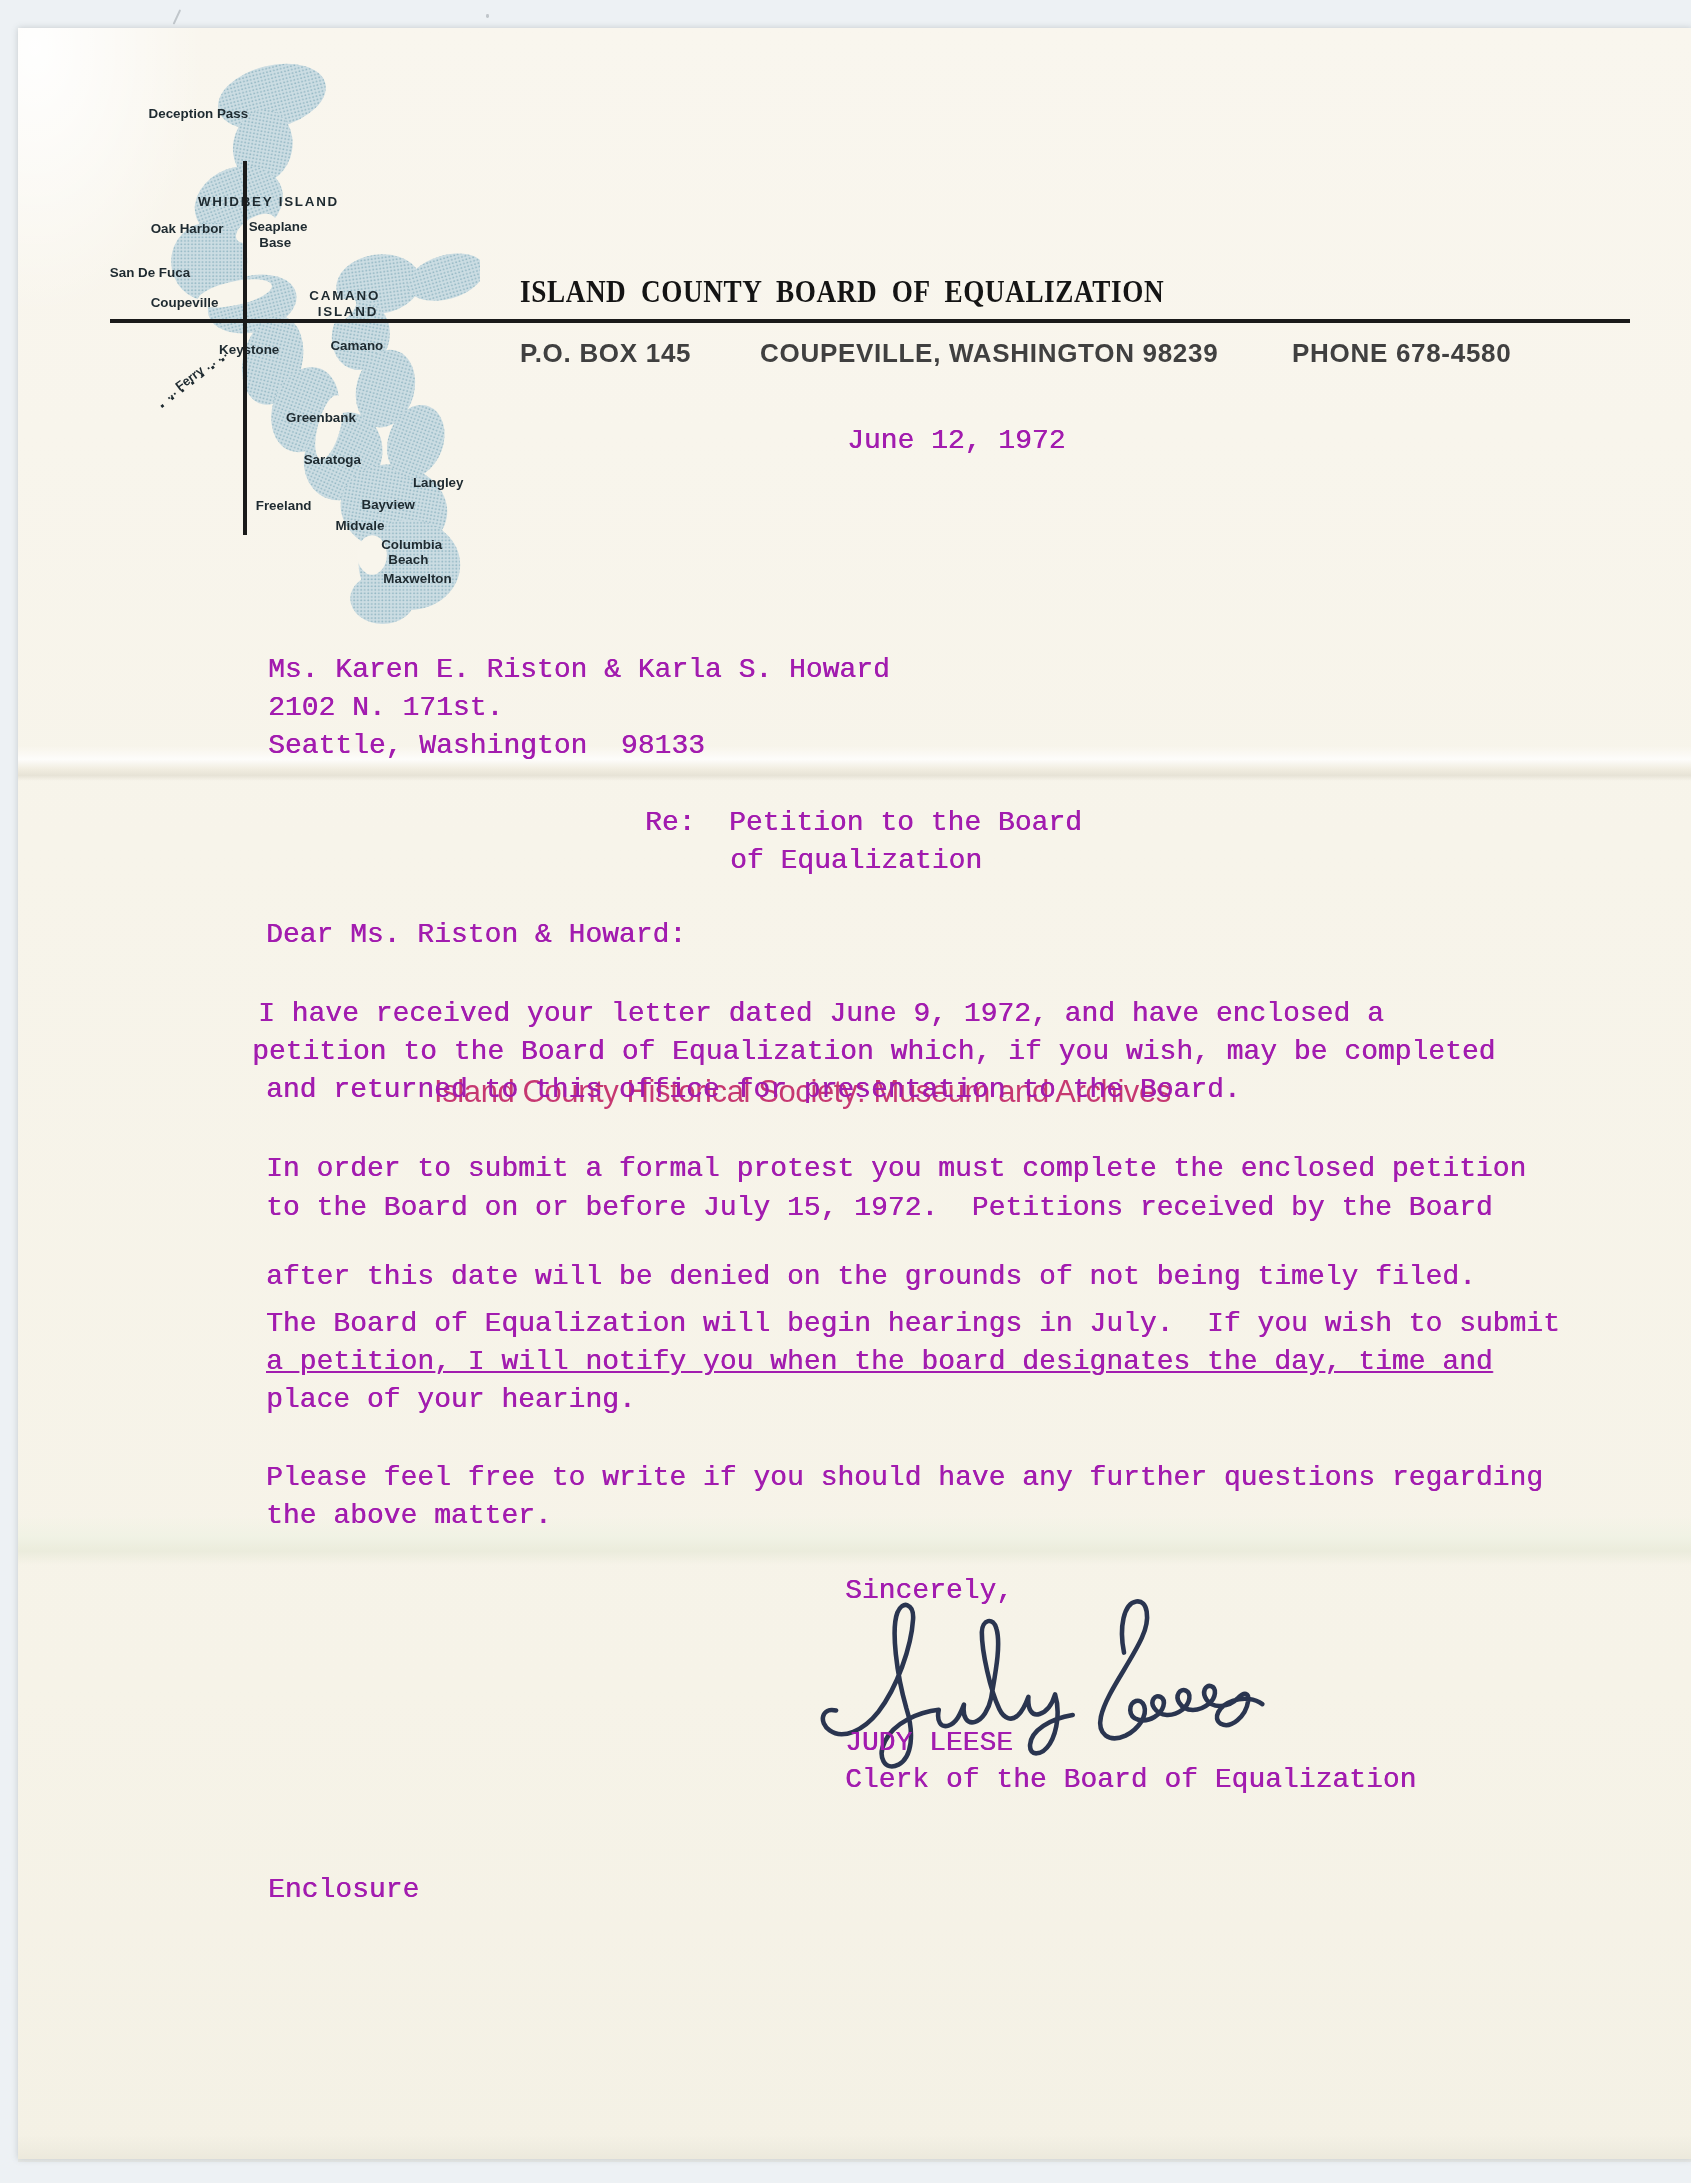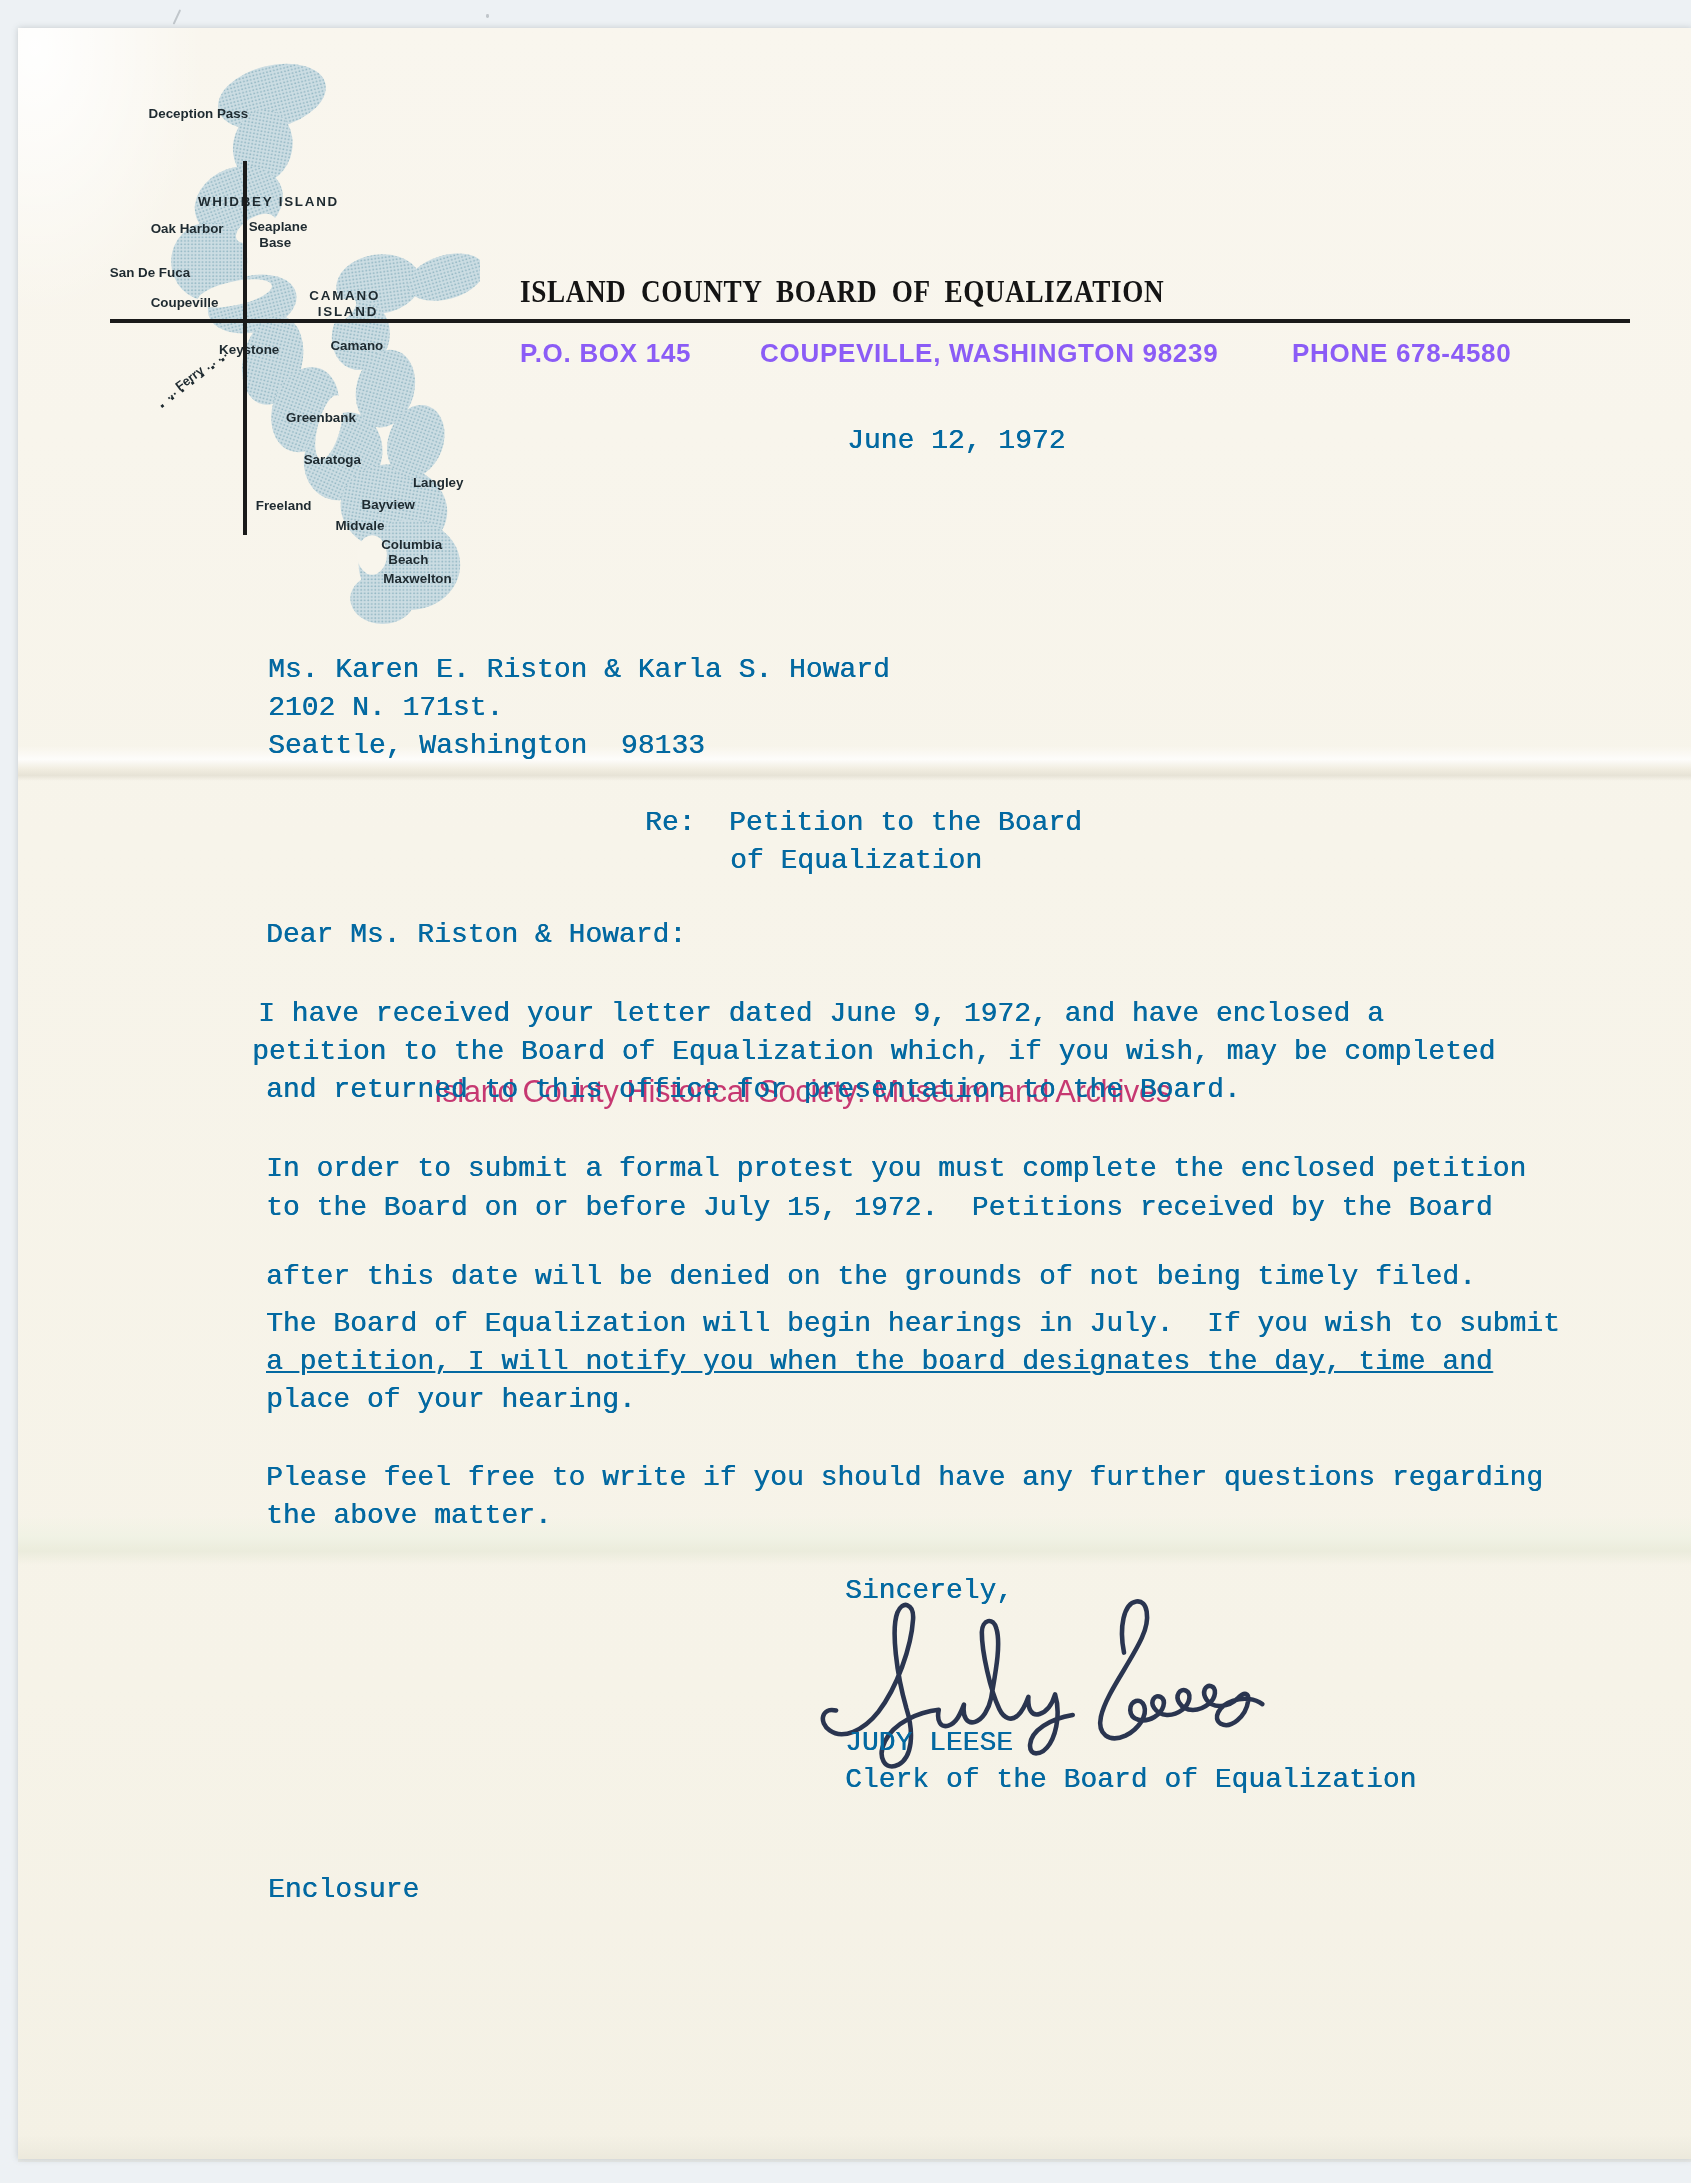--- a/index.html
+++ b/index.html
@@ -38,29 +38,29 @@
   .org-title{
     position:absolute;left:520px;top:273px;
     font-family:"Liberation Serif", serif;font-weight:bold;font-size:32px;color:#141414;
     letter-spacing:0.7px;word-spacing:8.5px;white-space:pre;
     transform:scaleX(.85);transform-origin:left top;
   }
   .rule-h{position:absolute;left:110px;top:319px;width:1520px;height:3.5px;background:#1a1a1a;}
   .rule-v{position:absolute;left:243px;top:161px;width:3.5px;height:374px;background:#1a1a1a;}
   .contact-row span{
     position:absolute;top:338px;
-    font-family:"Liberation Sans", sans-serif;font-weight:bold;font-size:26px;color:#8b5cf6;
+    font-family:"Liberation Sans", sans-serif;font-weight:bold;font-size:26px;color:#404040;
     letter-spacing:0.7px;white-space:pre;
   }
   .po{left:520px;} .cityline{left:760px;} .phone{left:1292px;}
 
   
   .tw{
     position:absolute;
-    font-family:"Liberation Mono", monospace;font-size:28px;line-height:38px;color:#0369a1;
+    font-family:"Liberation Mono", monospace;font-size:28px;line-height:38px;color:#a21caf;
     white-space:pre;text-shadow:0.4px 0 currentColor;
   }
   .watermark{
     position:absolute;left:434px;top:1074px;
     font-family:"Liberation Sans", sans-serif;font-size:31px;letter-spacing:-0.4px;
     color:#be185d;opacity:.85;white-space:pre;z-index:1;
   }
   .overtext{z-index:2;}
 
   

